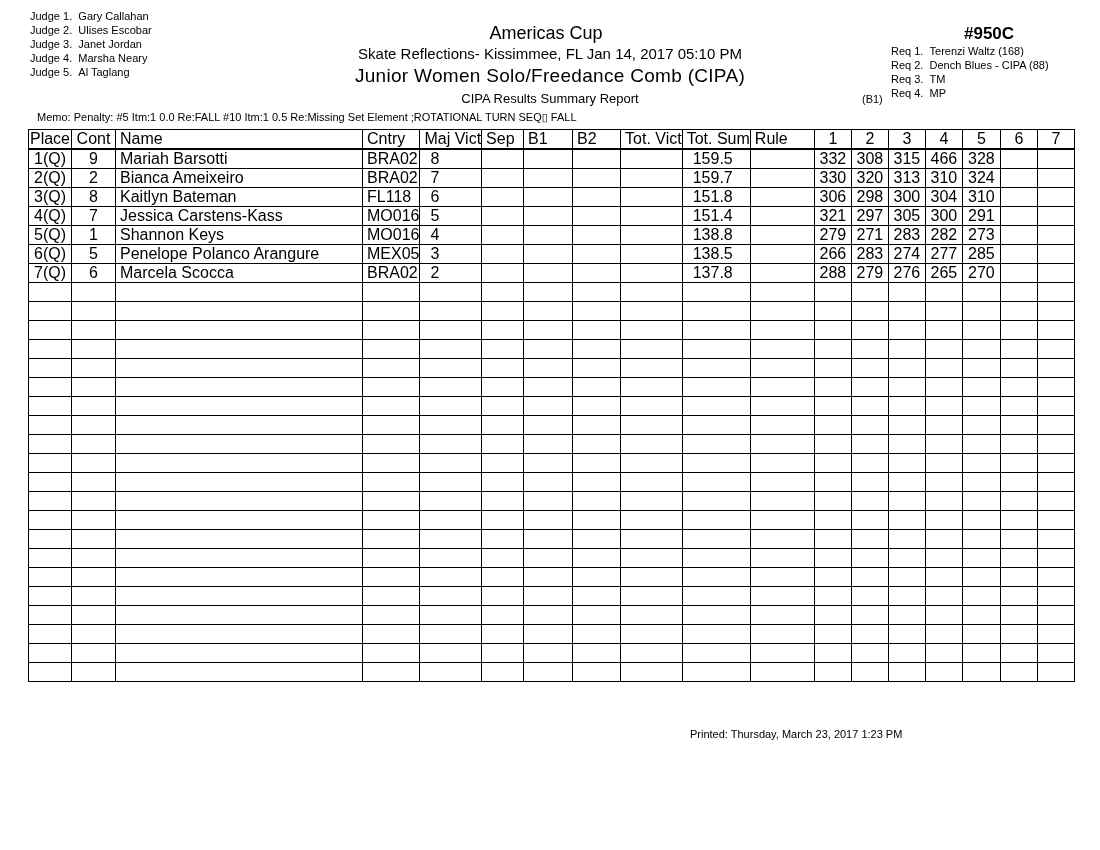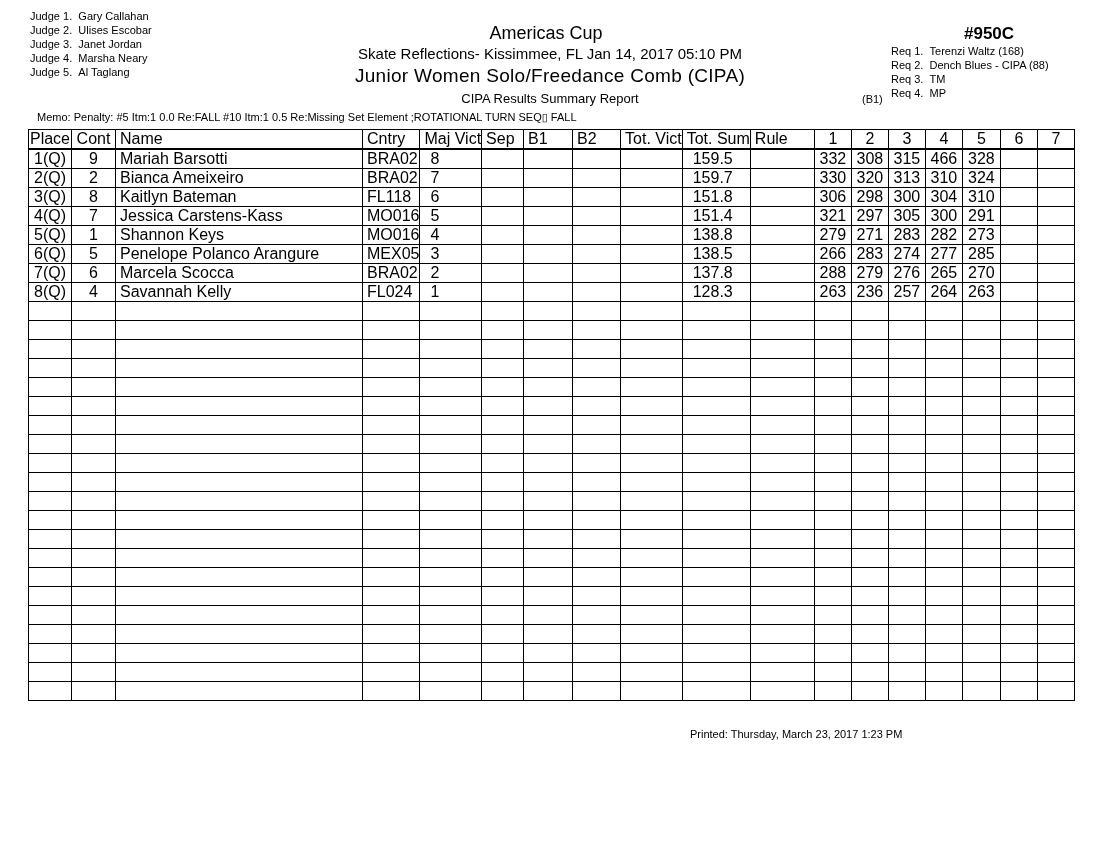--- a/index.html
+++ b/index.html
@@ -231,40 +231,20 @@
         <td></td>
         <td class="c">288</td>
         <td class="c">279</td>
         <td class="c">276</td>
         <td class="c">265</td>
         <td class="c">270</td>
         <td class="c"></td>
         <td class="c"></td>
       </tr>
       <tr>
-        <td class="c">8(Q)</td>
-        <td class="c">4</td>
-        <td>Savannah Kelly</td>
-        <td>FL024</td>
-        <td class="n">1</td>
-        <td></td>
-        <td></td>
-        <td></td>
-        <td></td>
-        <td class="n">128.3</td>
-        <td></td>
-        <td class="c">263</td>
-        <td class="c">236</td>
-        <td class="c">257</td>
-        <td class="c">264</td>
-        <td class="c">263</td>
-        <td class="c"></td>
-        <td class="c"></td>
-      </tr>
-      <tr>
         <td></td>
         <td></td>
         <td></td>
         <td></td>
         <td></td>
         <td></td>
         <td></td>
         <td></td>
         <td></td>
         <td></td>

